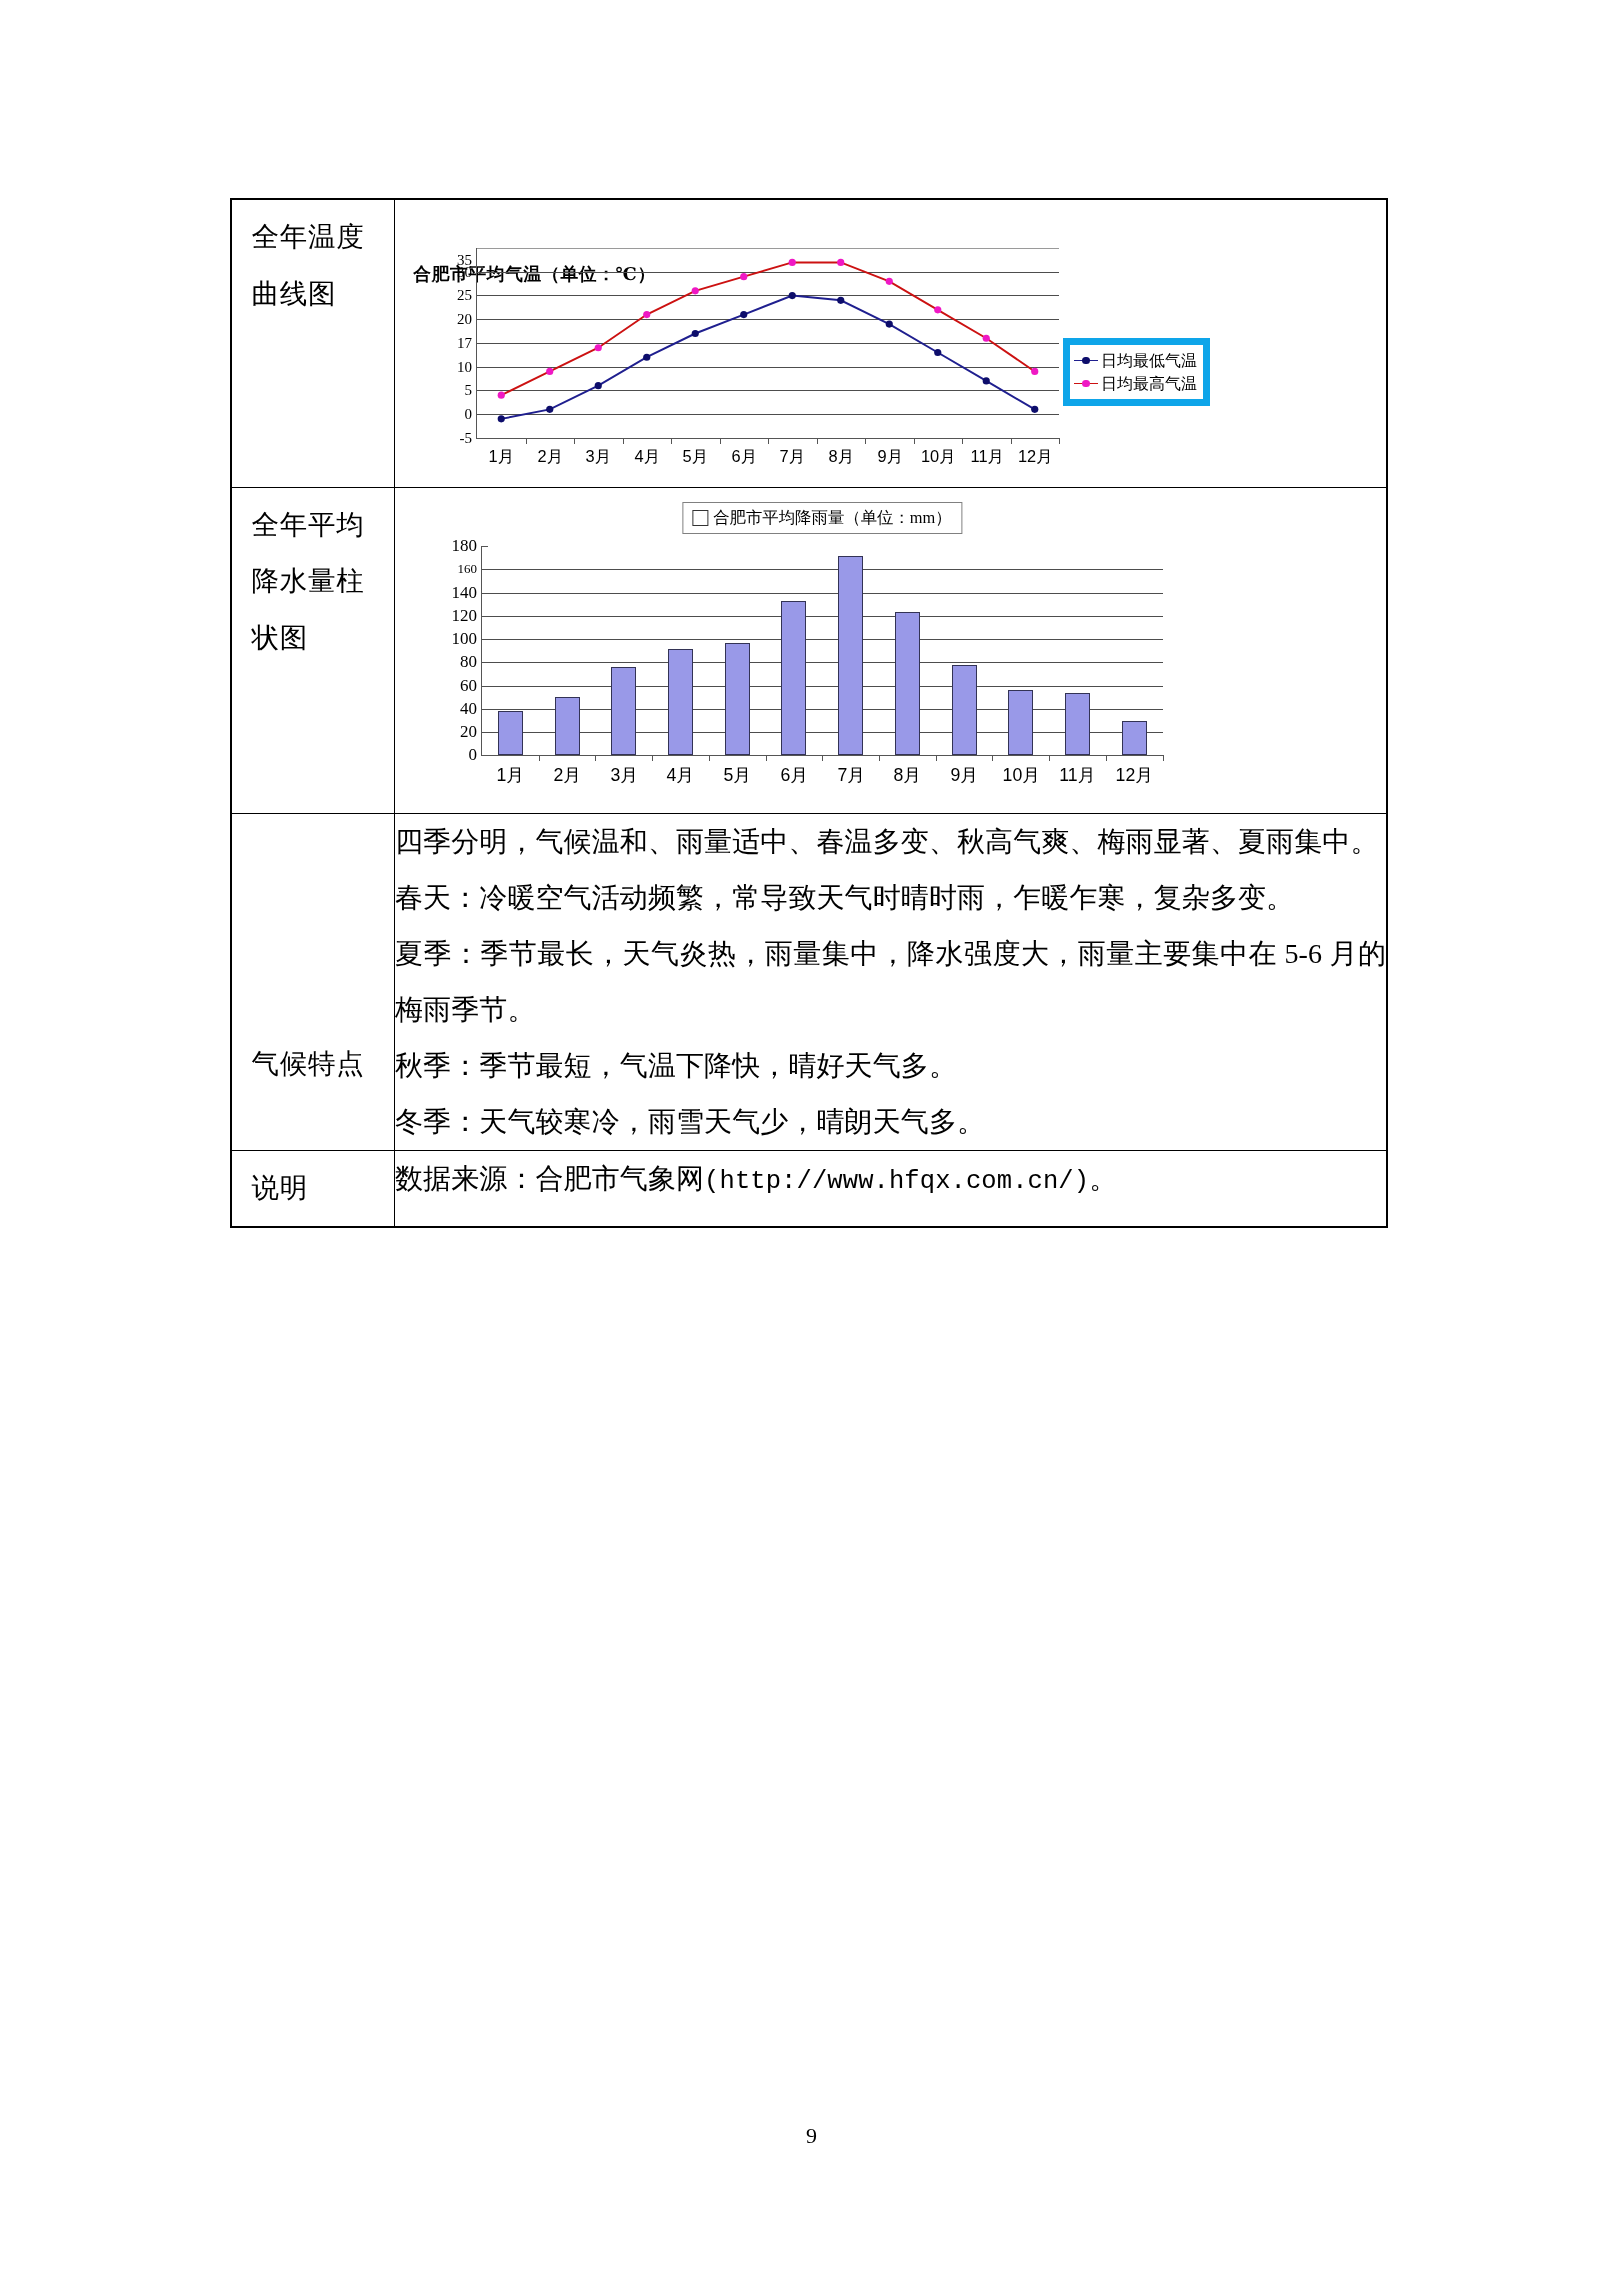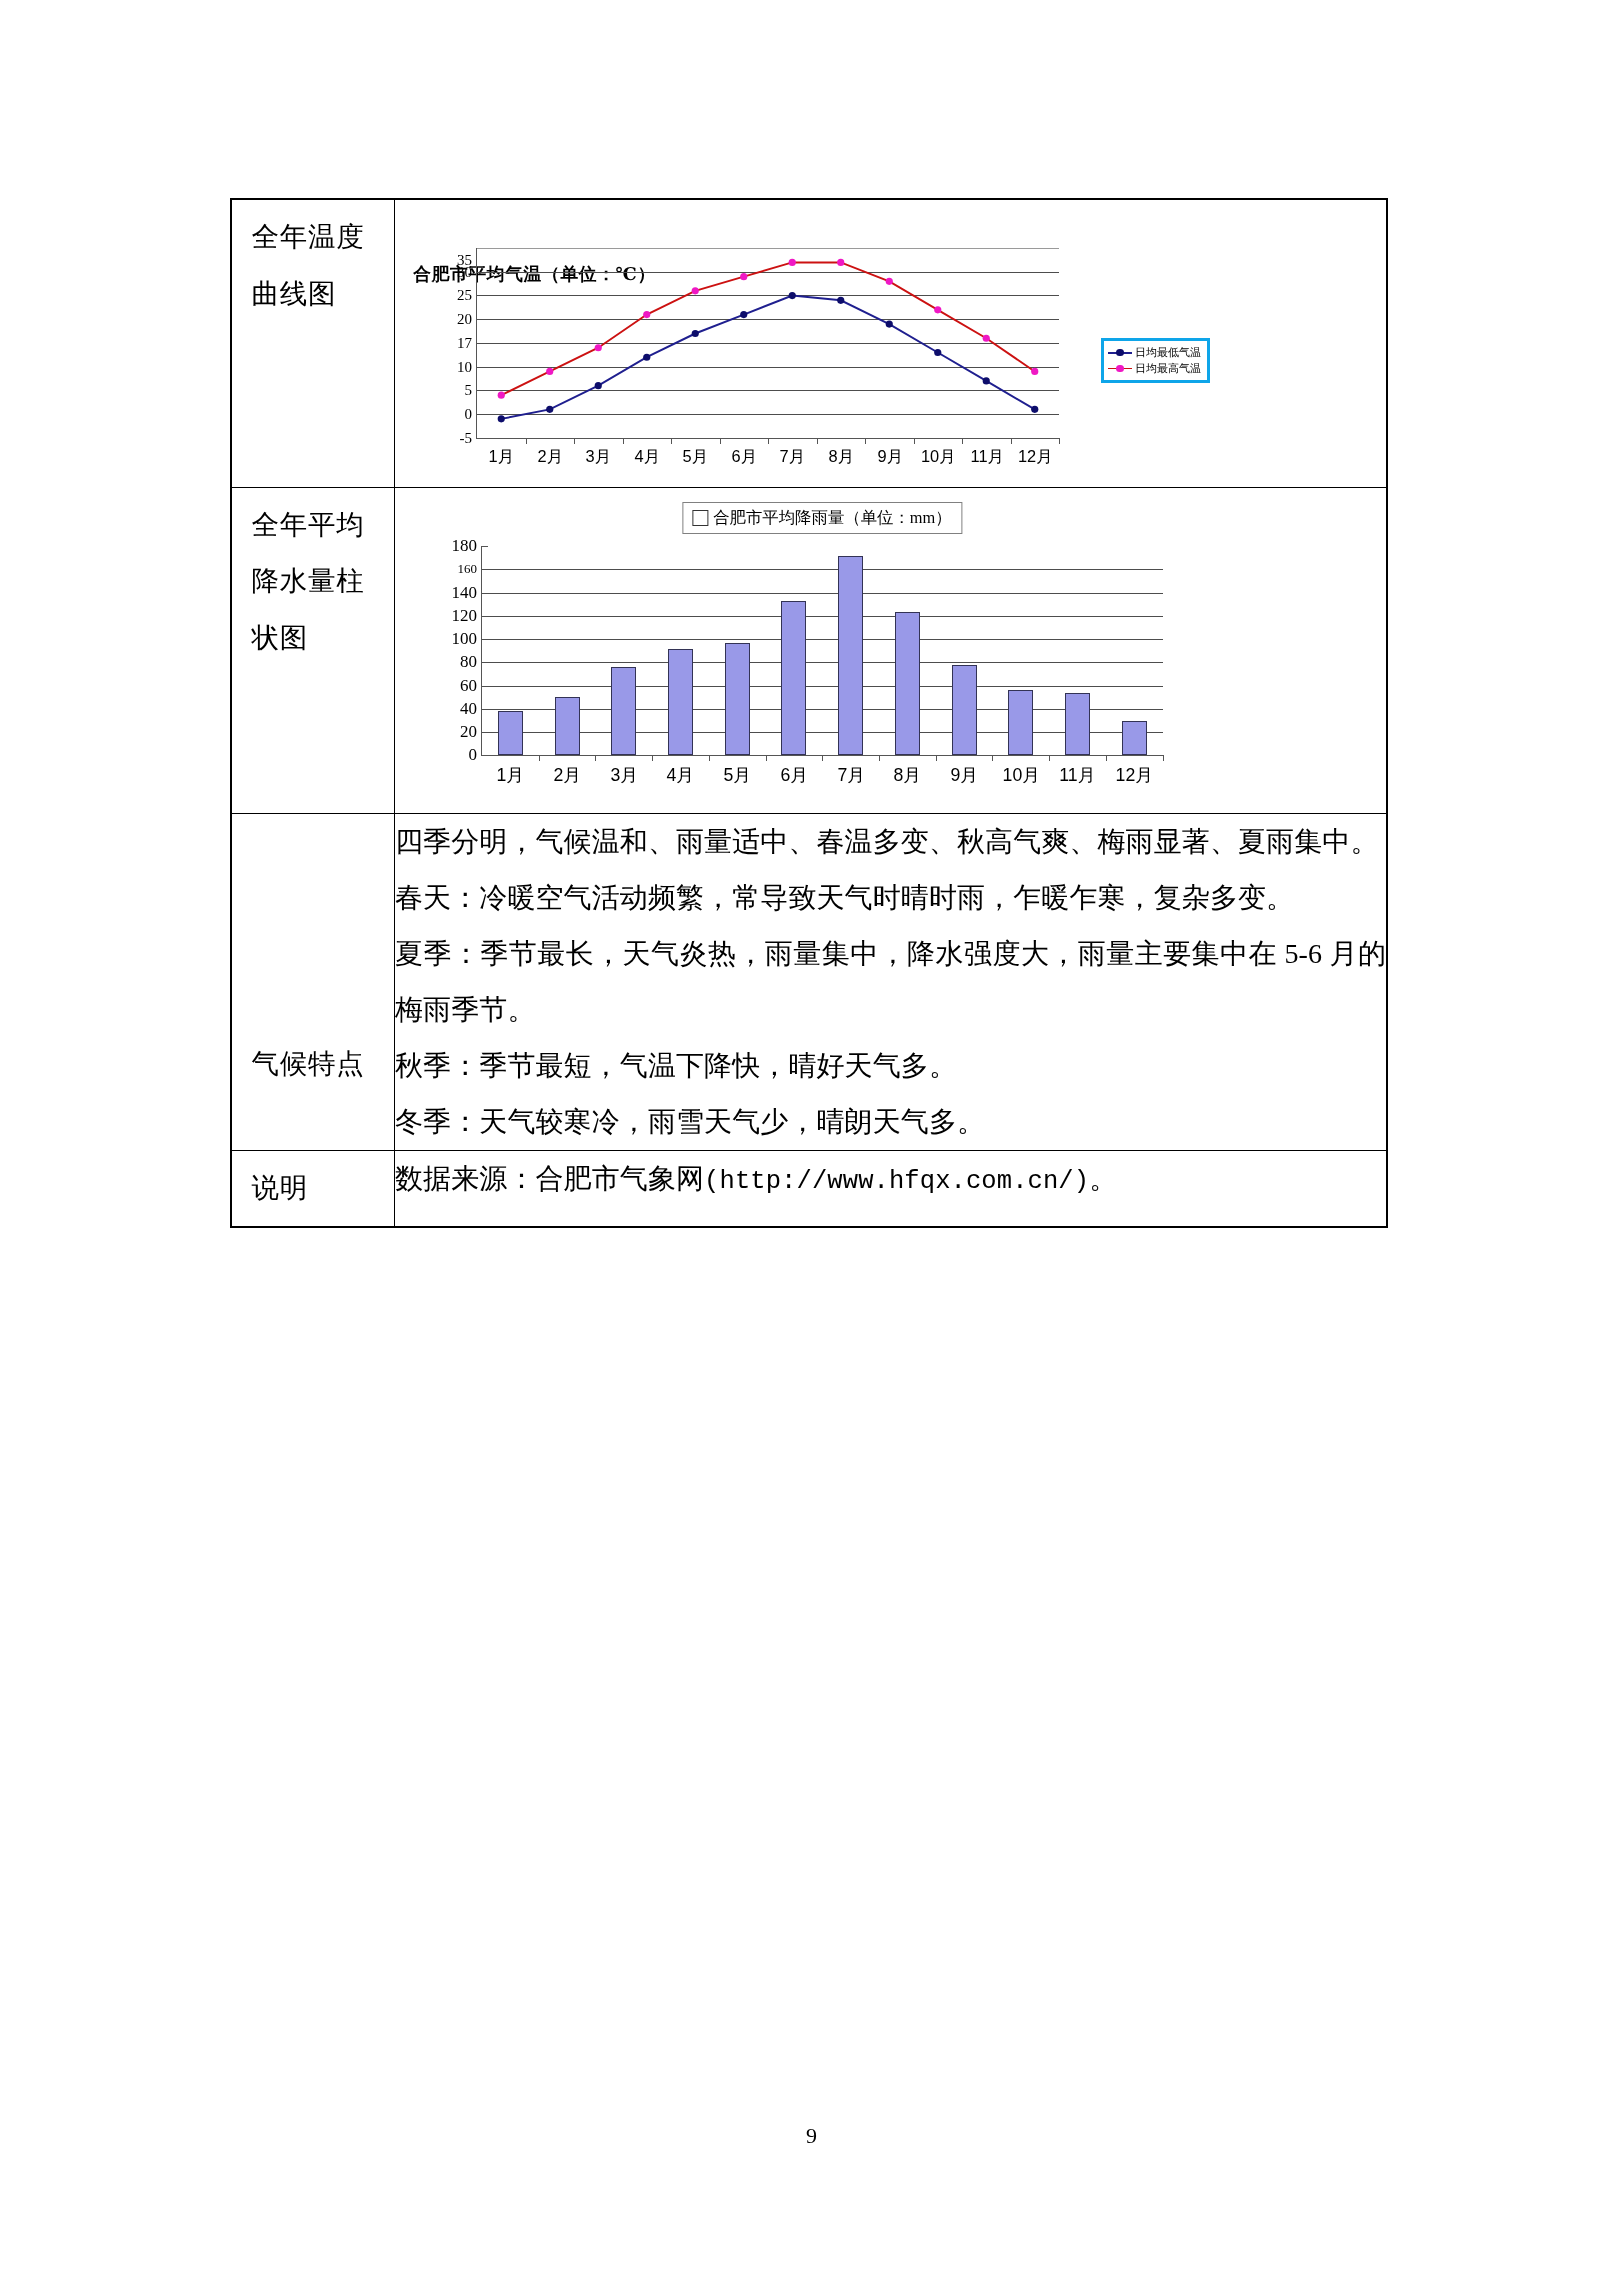--- a/index.html
+++ b/index.html
@@ -91,24 +91,24 @@
     font-family:Liberation Sans, sans-serif;
   }
   .xtick {
     position:absolute; top:100%;
     width:0; height:5.9px;
     border-left:1px solid #555;
   }
   .lc-legend {
     position:absolute;
     right:1.3px; top:124px;
-    border:3px solid #0ea5e9;
+    border:7px solid #0ea5e9;
     background:#fff;
     padding:3.3px 5.9px 3.9px 4.6px;
-    font-size:11px;
+    font-size:16px;
     line-height:1.45;
     font-family:"Liberation Serif","DejaVu Serif",serif;
     white-space:nowrap;
   }
   .lgrow { display:flex; align-items:center; gap:3.3px; }
   .lgmark { position:relative; width:23.6px; height:9.2px; flex:none; }
   .lgmark i { position:absolute; left:0; right:0; top:3.9px; height:1.6px; display:block; }
   .lgmark b { position:absolute; left:50%; top:50%; width:7.2px; height:7.2px;
               margin:-3.6px 0 0 -3.6px; border-radius:50%; display:block; }
 

